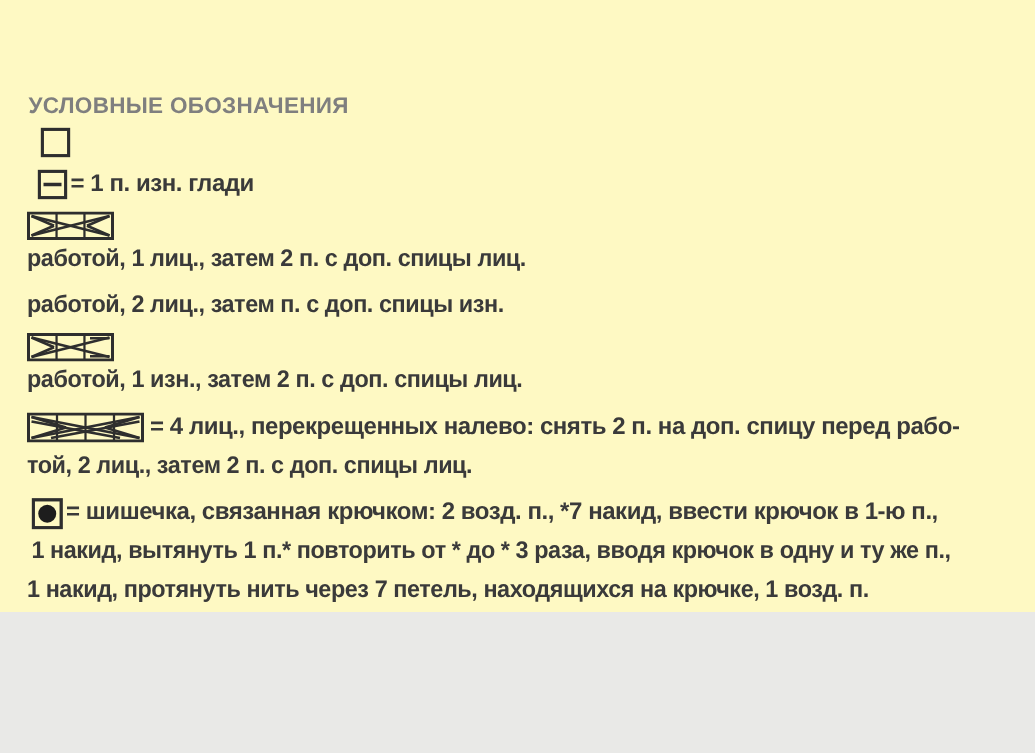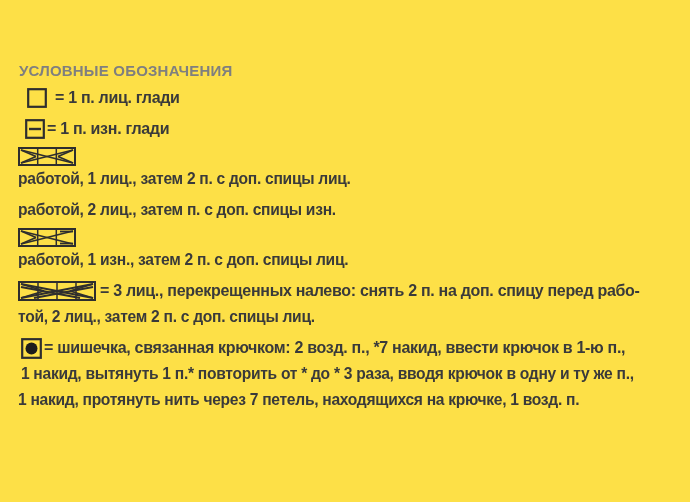--- a/index.html
+++ b/index.html
@@ -1,19 +1,19 @@
 <!DOCTYPE html>
 <html><head>
 <meta charset="utf-8">
 <style>
   html,body { margin:0; padding:0; background:#e9e9e7; }
   .page {
     position:relative;
-    width:690px; height:502px;
-    background:#fde047;
+    width:690px; height:408px;
+    background:#fef9c3;
     box-sizing:border-box;
     padding:62px 14px 0 18px;
     overflow:hidden;
     font-family:"Liberation Sans","DejaVu Sans",sans-serif;
     color:#3a3a3a;
   }
   .legend-title {
     font-size:15px; font-weight:700;
     color:#7f7f7f;
     letter-spacing:0.2px;
@@ -43,21 +43,20 @@
 
 <div class="page">
 
   <div class="legend-title">УСЛОВНЫЕ ОБОЗНАЧЕНИЯ</div>
 
   <div class="entry">
     <div class="first-line">
       <svg class="sym ml-e1 gap-lg" width="20" height="20" viewBox="0 0 20 20">
         <rect class="stroke" x="1.2" y="1.2" width="17.6" height="17.6" stroke-width="2.2"></rect>
       </svg>
-      <span class="line fit">= 1 п. лиц. глади</span>
     </div>
   </div>
 
   <div class="entry">
     <div class="first-line">
       <svg class="sym ml-e2 gap-xs" width="20" height="20" viewBox="0 0 20 20">
         <rect class="stroke" x="1.2" y="1.2" width="17.6" height="17.6" stroke-width="2.2"></rect>
         <line class="stroke" x1="4" y1="10" x2="16" y2="10" stroke-width="2.4"></line>
       </svg>
       <span class="line fit">= 1 п. изн. глади</span>
@@ -111,21 +110,21 @@
         <line class="stroke" x1="58" y1="1" x2="58" y2="19" stroke-width="1.5"></line>
         <line class="stroke" x1="3" y1="3" x2="26" y2="10" stroke-width="1.8"></line>
         <line class="stroke" x1="3" y1="17" x2="26" y2="10" stroke-width="1.8"></line>
         <line class="stroke" x1="3" y1="3" x2="75" y2="17" stroke-width="1.8"></line>
         <line class="stroke" x1="3" y1="6" x2="62" y2="17" stroke-width="1.8"></line>
         <line class="stroke" x1="3" y1="17" x2="75" y2="3" stroke-width="1.8"></line>
         <line class="stroke" x1="16" y1="17" x2="75" y2="6" stroke-width="1.8"></line>
         <line class="stroke" x1="75" y1="3" x2="52" y2="10" stroke-width="1.8"></line>
         <line class="stroke" x1="75" y1="17" x2="52" y2="10" stroke-width="1.8"></line>
       </svg>
-      <span class="line fit">= 3 лиц., перекрещенных налево: снять 2 п. на доп. спицу перед рабо-</span>
+      <span class="line fit">= 4 лиц., перекрещенных налево: снять 2 п. на доп. спицу перед рабо-</span>
     </div>
     <span class="line cont fit" style="transform-origin: 0px 50%; transform: scaleX(0.975684);">той, 2 лиц., затем 2 п. с доп. спицы лиц.</span>
   </div>
 
   <div class="entry">
     <div class="first-line">
       <svg class="sym ml-e7 gap-xs" width="21" height="21" viewBox="0 0 21 21">
         <rect class="stroke" x="1.2" y="1.2" width="18.6" height="18.6" stroke-width="2.2"></rect>
         <circle cx="10.5" cy="10.5" r="6" fill="#1d1d1d"></circle>
       </svg>

